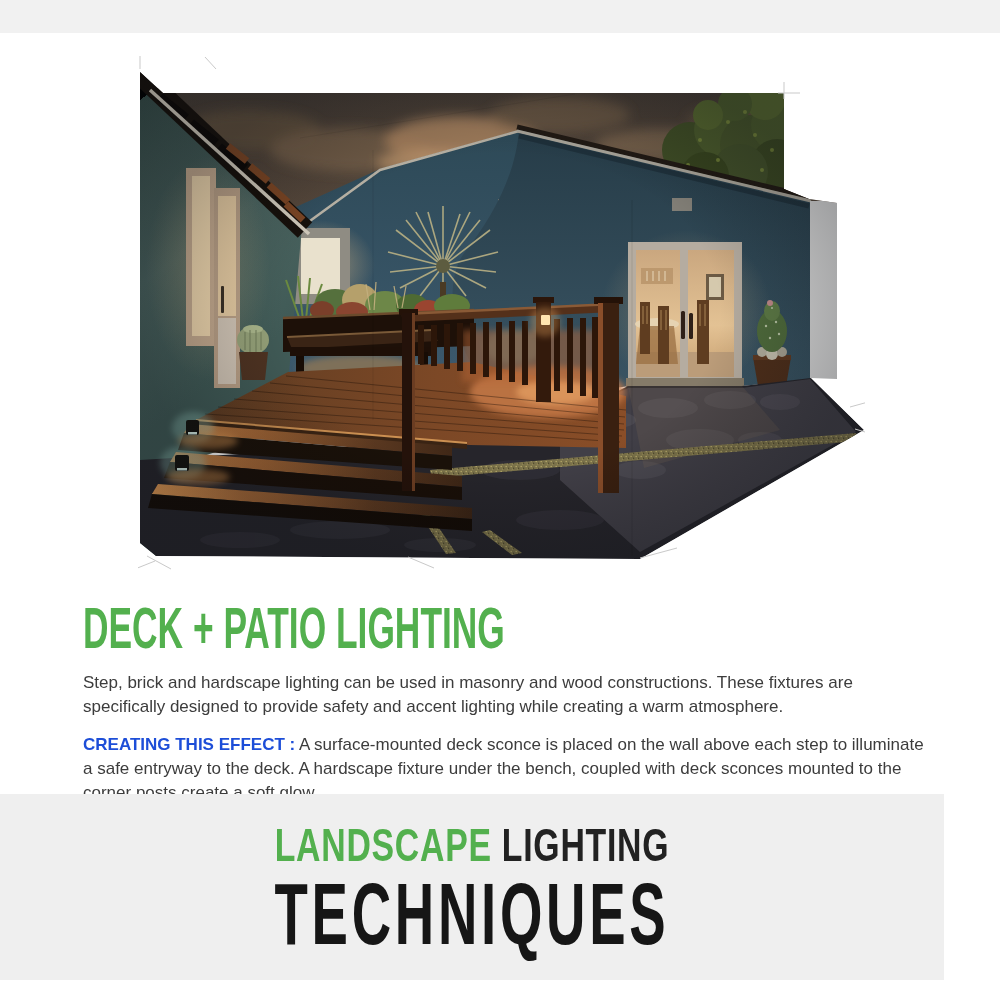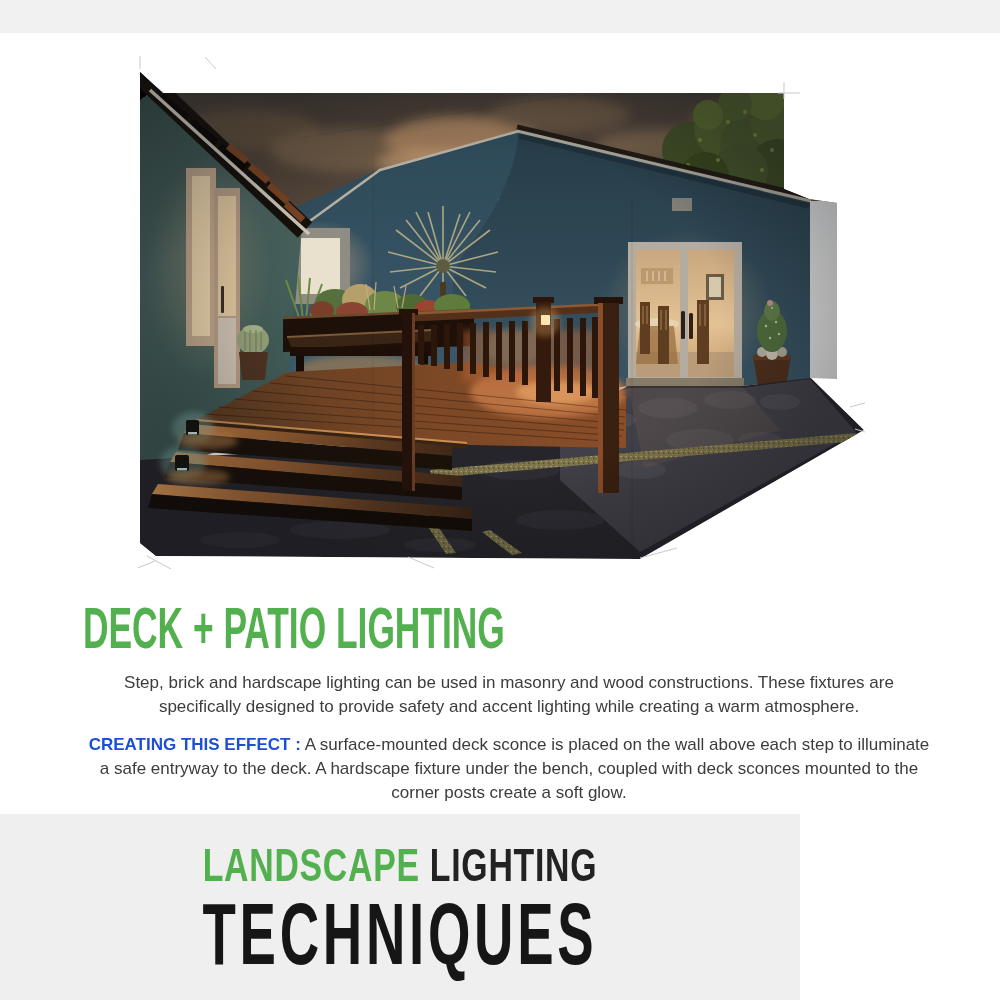--- a/index.html
+++ b/index.html
@@ -1,28 +1,28 @@
 <!DOCTYPE html>
 <html><head>
 <meta charset="utf-8">
 <style>
   html,body{margin:0;padding:0;background:#ffffff;}
   #canvas{position:relative;width:1000px;height:1000px;background:#ffffff;overflow:hidden;
           font-family:"Liberation Sans",sans-serif;}
   
   #top-bar{position:absolute;left:0;top:0;width:1000px;height:33px;background:#f1f1f1;}
-  #footer-band{position:absolute;left:0;top:814px;width:800px;height:186px;background:#efefef;text-align:center;}
+  #footer-band{position:absolute;left:0;top:794px;width:944px;height:186px;background:#efefef;text-align:center;}
   
   #scene-wrap{position:absolute;left:138px;top:50px;width:727px;height:522px;}
   #scene-wrap svg{display:block;}
   
   #copy{position:absolute;left:83px;top:600px;width:852px;color:#3a3a3a;}
   #section-title{display:inline-block;margin:0 0 14px 0;color:#53b04e;font-size:57px;font-weight:bold;
                  line-height:1;letter-spacing:0px;transform:scaleX(0.62);transform-origin:left bottom;white-space:nowrap;}
-  .body-par{margin:0 0 13px 0;font-size:17px;line-height:1.43;color:#3c3c3c;text-align:center;}
+  .body-par{margin:0 0 13px 0;font-size:17px;line-height:1.43;color:#3c3c3c;}
   .body-par b{color:#1d4ed8;}
   
   #brand-line{margin-top:27px;line-height:1;white-space:nowrap;transform:scaleX(0.72);transform-origin:center top;}
   #brand-line .accent{color:#53b04e;}
   #brand-line .rest{color:#222222;margin-left:14px;}
   #brand-line span{font-size:47px;font-weight:bold;letter-spacing:1px;}
   #brand-main{margin-top:2px;line-height:1;font-size:88px;font-weight:bold;letter-spacing:6px;color:#161616;
               transform:scaleX(0.62);transform-origin:center top;white-space:nowrap;}
 </style>
 </head>

